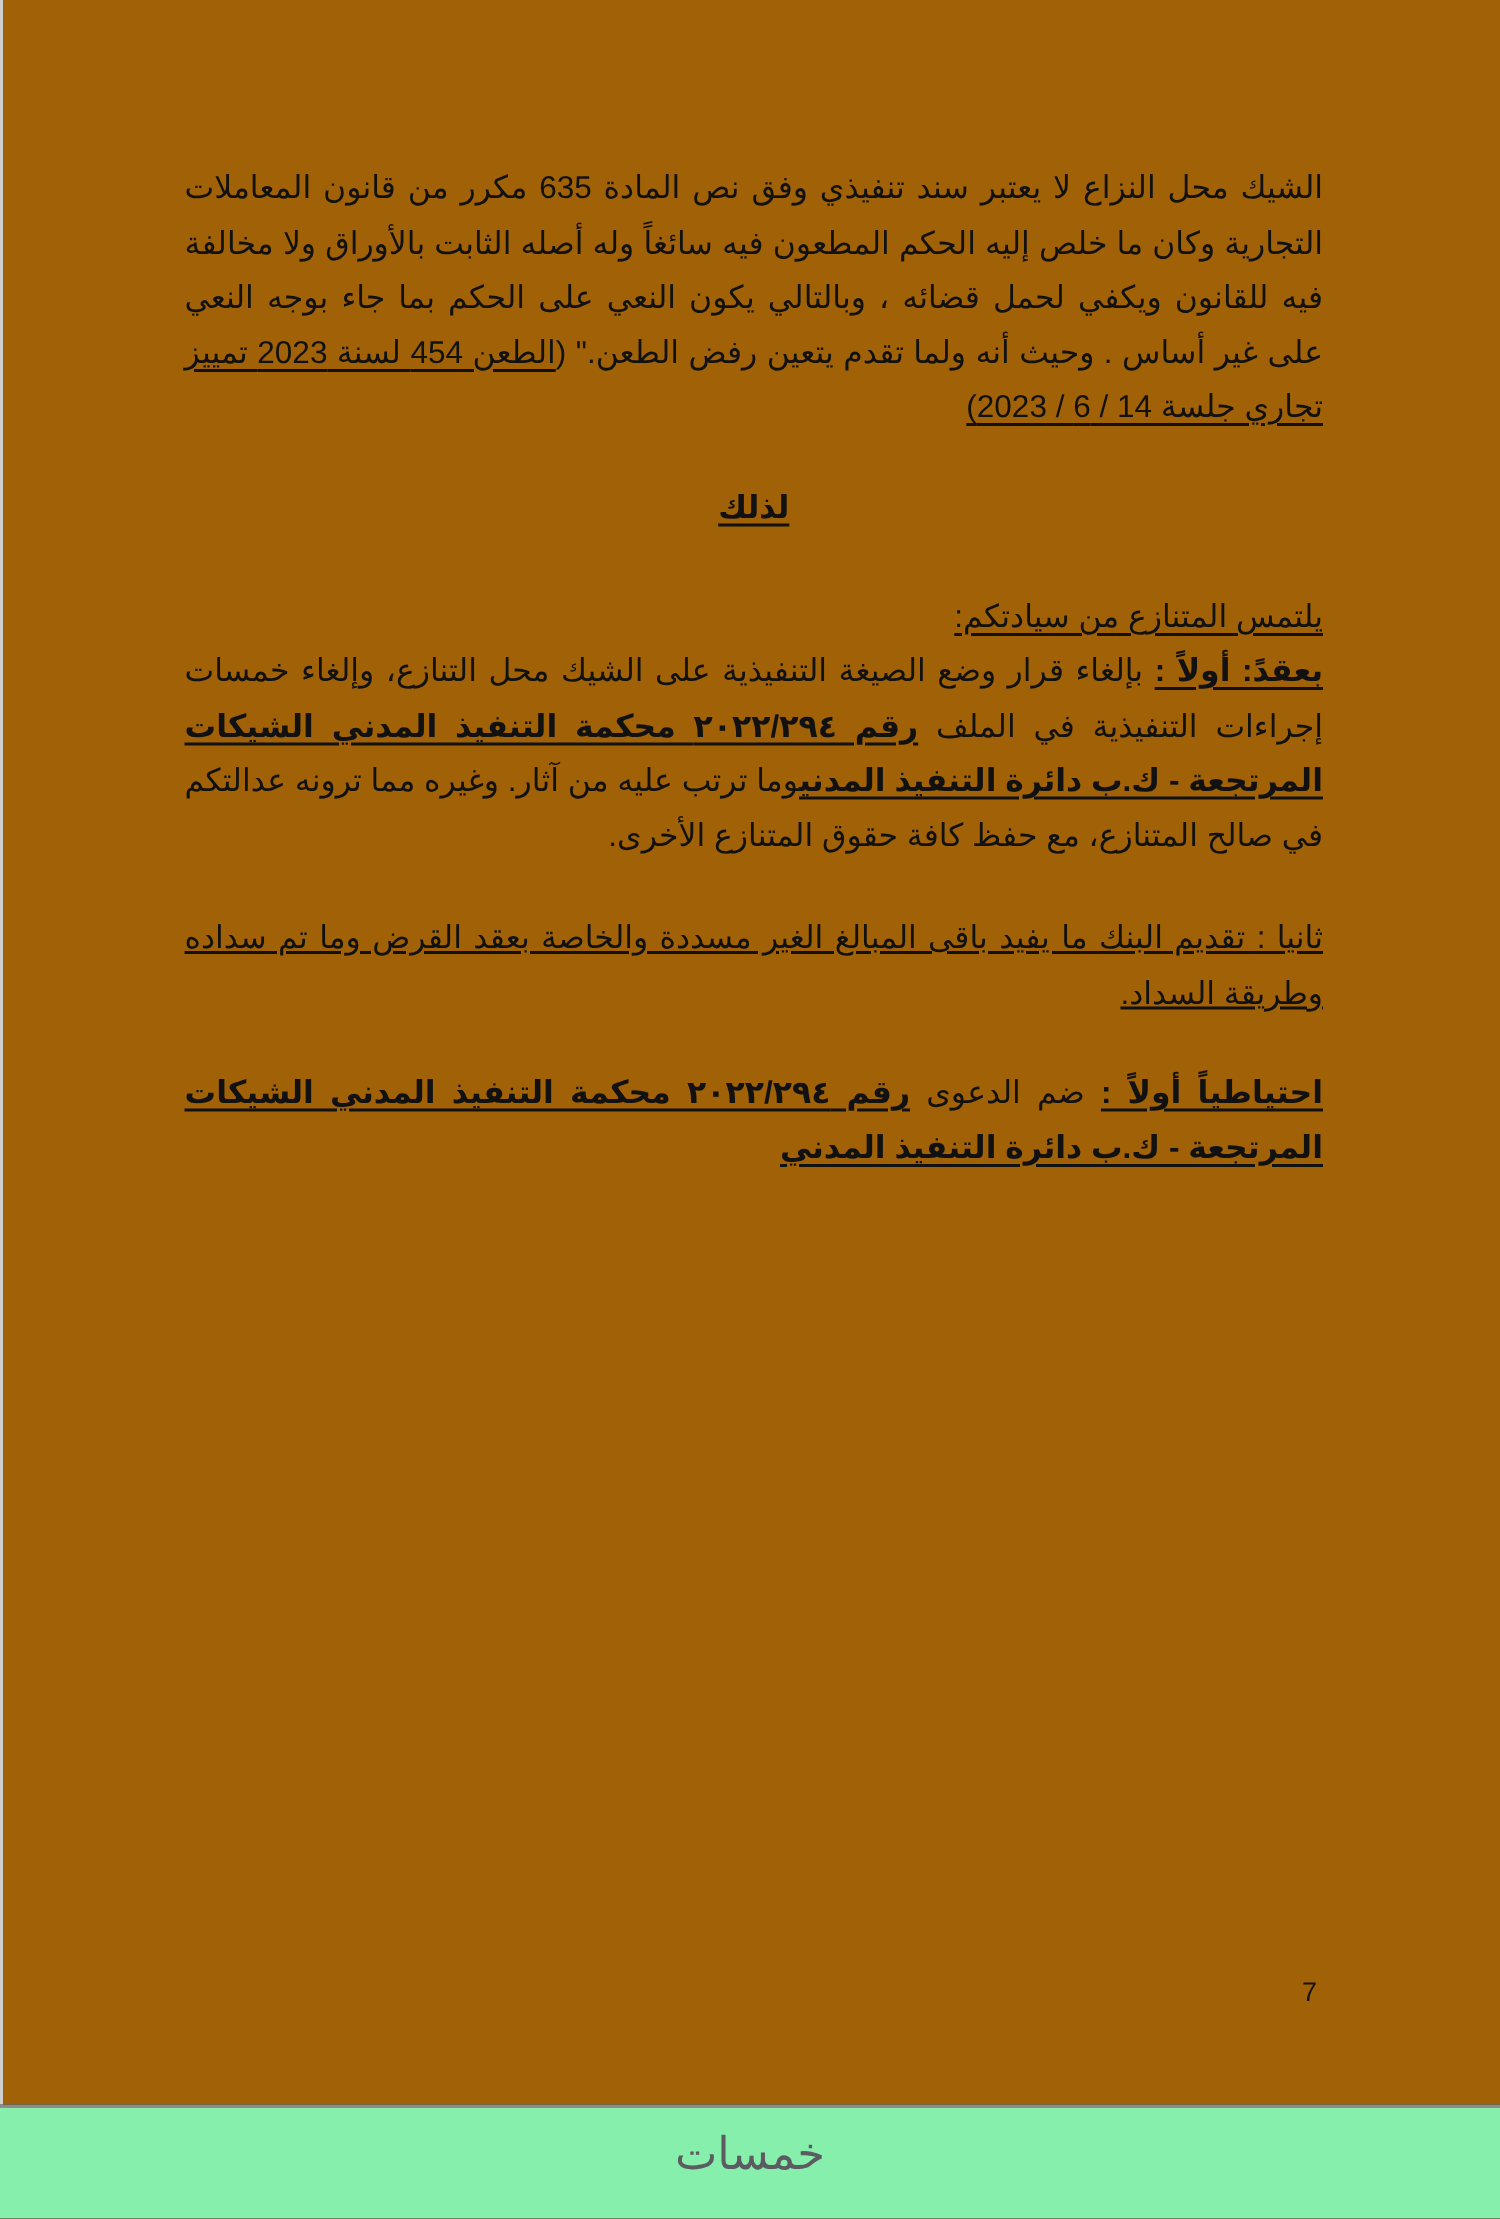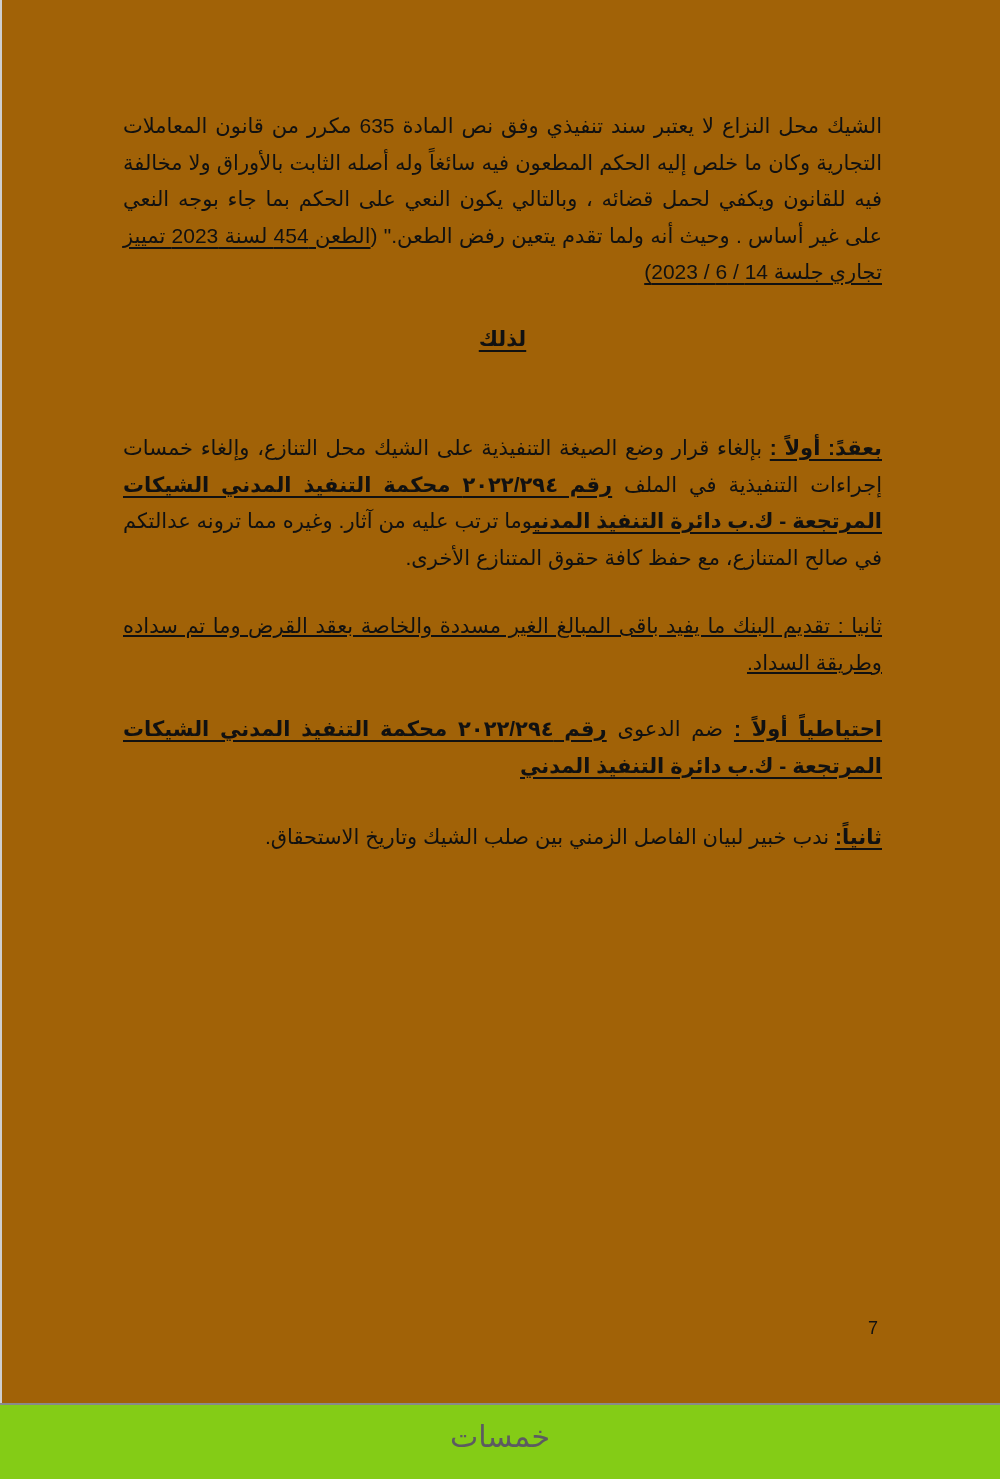--- a/index.html
+++ b/index.html
@@ -65,21 +65,21 @@
       font-family: "Liberation Sans", "DejaVu Sans", sans-serif;
       font-size: 18px;
       color: #111;
     }
     .footer {
       position: absolute;
       left: 0;
       top: 1405px;
       width: 1000px;
       height: 74px;
-      background: #84cc16;
+      background: #86efac;
     }
     .footer-logo {
       position: absolute;
       left: 0;
       width: 1000px;
       top: 14px;
       text-align: center;
       direction: rtl;
       font-family: "DejaVu Sans", sans-serif;
       font-size: 30px;
@@ -95,42 +95,40 @@
   <div class="content" id="para-1">
     <p>
       <span>الشيك محل النزاع لا يعتبر سند تنفيذي وفق نص المادة 635 مكرر من قانون المعاملات التجارية وكان ما خلص إليه الحكم المطعون فيه سائغاً وله أصله الثابت بالأوراق ولا مخالفة فيه للقانون ويكفي لحمل قضائه ، وبالتالي يكون النعي على الحكم بما جاء بوجه النعي على غير أساس . وحيث أنه ولما تقدم يتعين رفض الطعن." (</span><span class="u">الطعن 454 لسنة 2023 تمييز تجاري جلسة 14 / 6 / 2023)</span>
     </p>
   </div>
 
   <div class="content center" id="heading-therefore">
     <p><span class="b u">لذلك</span></p>
   </div>
 
+  <div class="content" id="request-intro">
+    <p><span class="u">يلتمس المتنازع من سيادتكم:</span></p>
+  </div>
 
   <div class="content" id="para-primary">
     <p>
       <span class="b u">بعقدً: أولاً :</span><span> بإلغاء قرار وضع الصيغة التنفيذية على الشيك محل التنازع، وإلغاء خمسات إجراءات التنفيذية في الملف </span><span class="b u">رقم ٢٠٢٢/٢٩٤ محكمة التنفيذ المدني الشيكات المرتجعة - ك.ب دائرة التنفيذ المدني</span><span>وما ترتب عليه من آثار. وغيره مما ترونه عدالتكم في صالح المتنازع، مع حفظ كافة حقوق المتنازع الأخرى.</span>
     </p>
   </div>
 
   <div class="content" id="para-second">
     <p><span>ثانيا : تقديم البنك ما يفيد باقى المبالغ الغير مسددة والخاصة بعقد القرض وما تم سداده وطريقة السداد.</span></p>
   </div>
 
   <div class="content" id="para-reserve">
     <p>
       <span class="b u">احتياطياً أولاً :</span><span> ضم الدعوى  </span><span class="b u">رقم ٢٠٢٢/٢٩٤ محكمة التنفيذ المدني الشيكات المرتجعة - ك.ب دائرة التنفيذ المدني</span>
     </p>
   </div>
 
-  <div class="content" id="para-reserve-second">
-    <p>
-      <span class="b u">ثانياً:</span><span> ندب خبير لبيان الفاصل الزمني بين صلب الشيك وتاريخ الاستحقاق.</span>
-    </p>
-  </div>
 
   <div class="page-number">7</div>
 </div>
 
 <div class="page-bottom-rule"></div>
 
 <div class="footer">
   <div class="footer-logo">خمسات</div>
 </div>
 

